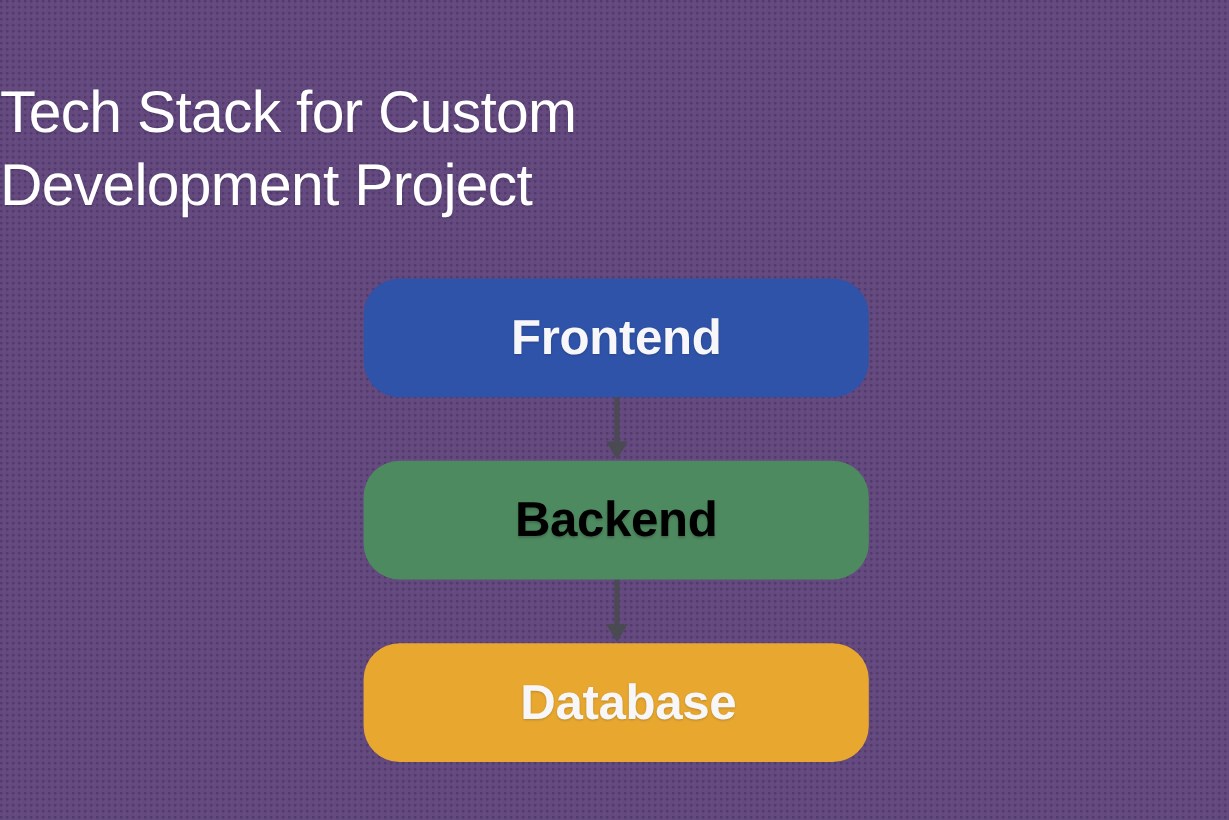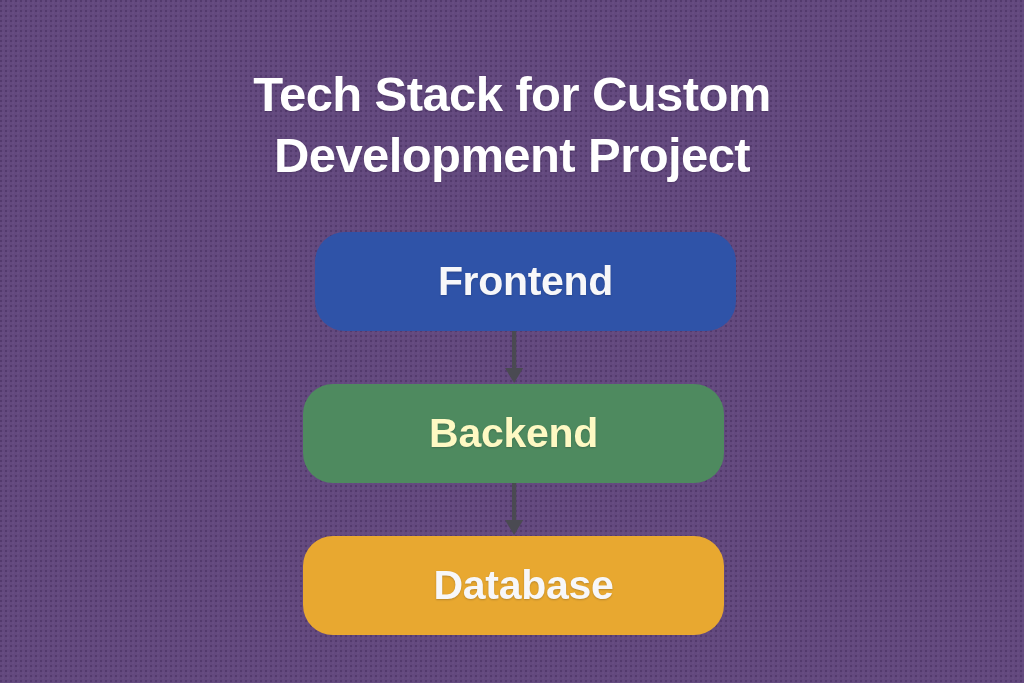--- a/index.html
+++ b/index.html
@@ -21,24 +21,24 @@
     font-family: "Liberation Sans", sans-serif;
     -webkit-font-smoothing: antialiased;
   }
 
   
   #title {
     position: absolute;
     left: 0;
     top: 64px;
     width: 1024px;
-    text-align: center;
+    text-align: left;
     color: #FFFFFF;
     font-size: 49px;
-    font-weight: bold;
+    font-weight: normal;
     line-height: 61px;
     letter-spacing: -0.6px;
     white-space: pre-line;
     text-shadow: 0 1px 2px rgba(40,22,58,0.30);
   }
 
   
   #flow {
     position: absolute;
     left: 303px;
@@ -59,21 +59,21 @@
     box-sizing: border-box;
   }
   .node-label {
     color: #F7F7F9;
     font-size: 41px;
     font-weight: bold;
     letter-spacing: -0.3px;
     text-shadow: 0 1px 2px rgba(20,20,30,0.22);
   }
 
-  #node-0 { top: 0px; margin-left: 12px; }
+  #node-0 { top: 0px; }
   #node-1 { top: 152px; }
   #node-2 { top: 304px; }
 
   
   .connector {
     position: absolute;
     left: 197px;
     width: 28px;
     height: 55px;
   }
@@ -96,21 +96,21 @@
     </div>
 
     <div class="connector" id="connector-0">
       <svg width="28" height="55" viewBox="0 0 28 55" aria-hidden="true">
         <rect x="12" y="0" width="4.2" height="40" fill="#4A4A52"></rect>
         <polygon points="5,37 23.2,37 14.1,52" fill="#4A4A52"></polygon>
       </svg>
     </div>
 
     <div class="node" id="node-1" style="background-color: rgb(78, 138, 95);">
-      <span class="node-label" style="color: #fef9c3;">Backend</span>
+      <span class="node-label" style="color: #000000;">Backend</span>
     </div>
 
     <div class="connector" id="connector-1">
       <svg width="28" height="55" viewBox="0 0 28 55" aria-hidden="true">
         <rect x="12" y="0" width="4.2" height="40" fill="#4A4A52"></rect>
         <polygon points="5,37 23.2,37 14.1,52" fill="#4A4A52"></polygon>
       </svg>
     </div>
 
     <div class="node" id="node-2" style="background-color: rgb(232, 168, 48); padding-left: 20px;">

